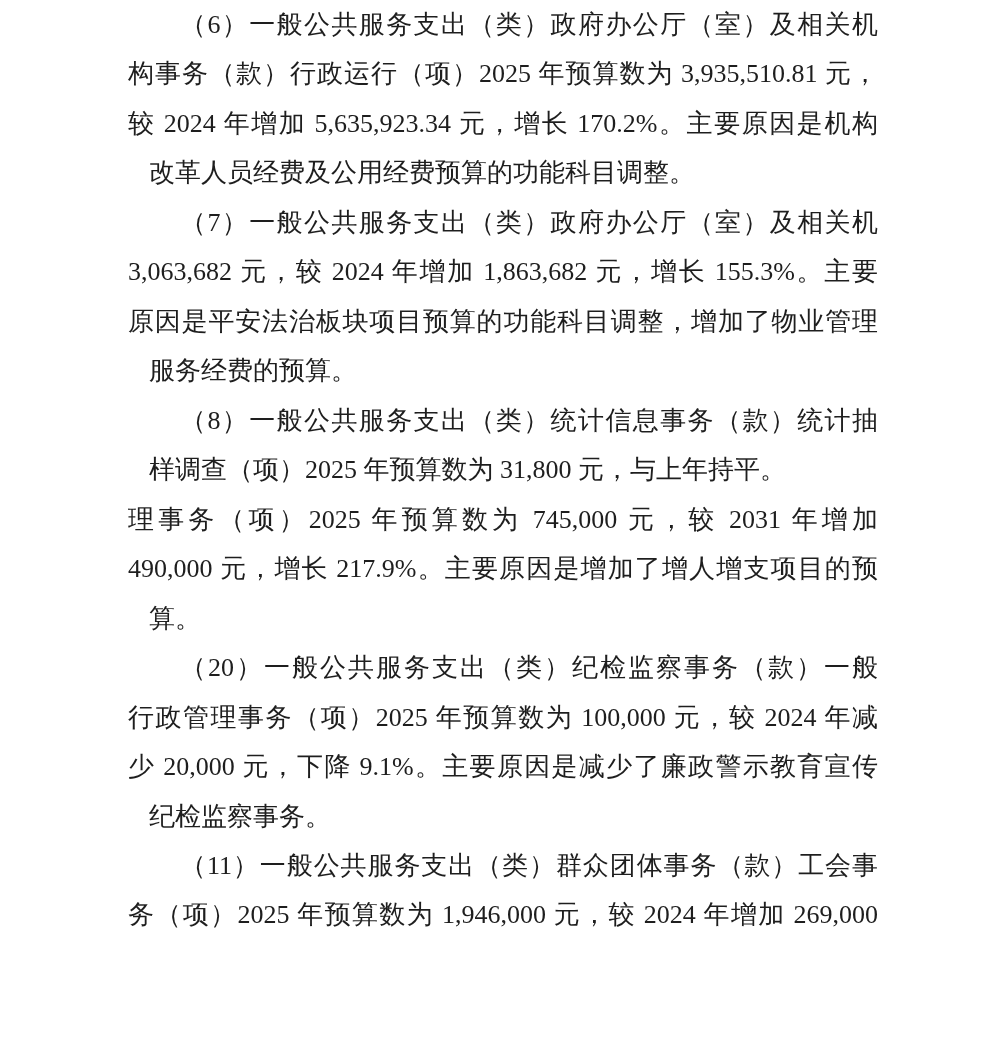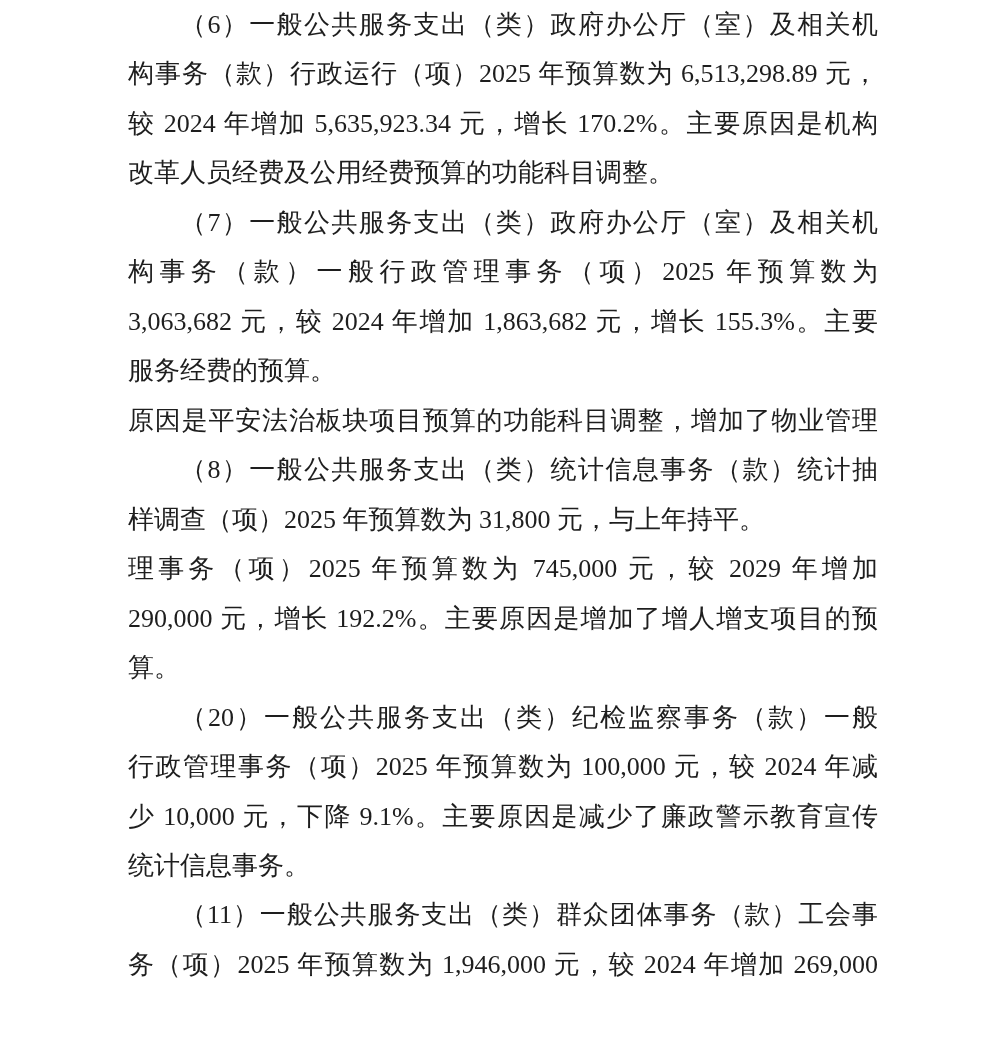--- a/index.html
+++ b/index.html
@@ -31,53 +31,52 @@
     font-weight: normal;
     color: var(--page-fg, #1e1e1e);
     height: 49.476px;
     line-height: 49.476px;
     text-align: justify;
     text-align-last: justify;
     white-space: normal;
     overflow: visible;
   }
   .line.first { text-indent: 2em; }
-  .line.end { text-align-last: left; }
+  .line.end { text-align-last: left; margin-left: 21px; }
 </style>
 </head>
 <body>
 
 <div class="page">
   <div class="content">
       <div class="paragraph">
         <div class="line first">（6）一般公共服务支出（类）政府办公厅（室）及相关机</div>
-        <div class="line">构事务（款）行政运行（项）2025 年预算数为 6,513,298.89 元，</div>
+        <div class="line">构事务（款）行政运行（项）2025 年预算数为 3,935,510.81 元，</div>
         <div class="line">较 2024 年增加 5,635,923.34 元，增长 170.2%。主要原因是机构</div>
         <div class="line end">改革人员经费及公用经费预算的功能科目调整。</div>
       </div>
       <div class="paragraph">
         <div class="line first">（7）一般公共服务支出（类）政府办公厅（室）及相关机</div>
-        <div class="line">构事务（款）一般行政管理事务（项）2025 年预算数为</div>
         <div class="line">3,063,682 元，较 2024 年增加 1,863,682 元，增长 155.3%。主要</div>
+        <div class="line">原因是平安法治板块项目预算的功能科目调整，增加了物业管理</div>
         <div class="line end">服务经费的预算。</div>
-        <div class="line">原因是平安法治板块项目预算的功能科目调整，增加了物业管理</div>
       </div>
       <div class="paragraph">
         <div class="line first">（8）一般公共服务支出（类）统计信息事务（款）统计抽</div>
         <div class="line end">样调查（项）2025 年预算数为 31,800 元，与上年持平。</div>
       </div>
       <div class="paragraph">
-        <div class="line">理事务（项）2025 年预算数为 745,000 元，较 2029 年增加</div>
-        <div class="line">290,000 元，增长 192.2%。主要原因是增加了增人增支项目的预</div>
+        <div class="line">理事务（项）2025 年预算数为 745,000 元，较 2031 年增加</div>
+        <div class="line">490,000 元，增长 217.9%。主要原因是增加了增人增支项目的预</div>
         <div class="line end">算。</div>
       </div>
       <div class="paragraph">
         <div class="line first">（20）一般公共服务支出（类）纪检监察事务（款）一般</div>
         <div class="line">行政管理事务（项）2025 年预算数为 100,000 元，较 2024 年减</div>
-        <div class="line">少 10,000 元，下降 9.1%。主要原因是减少了廉政警示教育宣传</div>
-        <div class="line end">统计信息事务。</div>
+        <div class="line">少 20,000 元，下降 9.1%。主要原因是减少了廉政警示教育宣传</div>
+        <div class="line end">纪检监察事务。</div>
       </div>
       <div class="paragraph">
         <div class="line first">（11）一般公共服务支出（类）群众团体事务（款）工会事</div>
         <div class="line">务（项）2025 年预算数为 1,946,000 元，较 2024 年增加 269,000</div>
       </div>
     </div>
 </div>
 
 </body></html>

